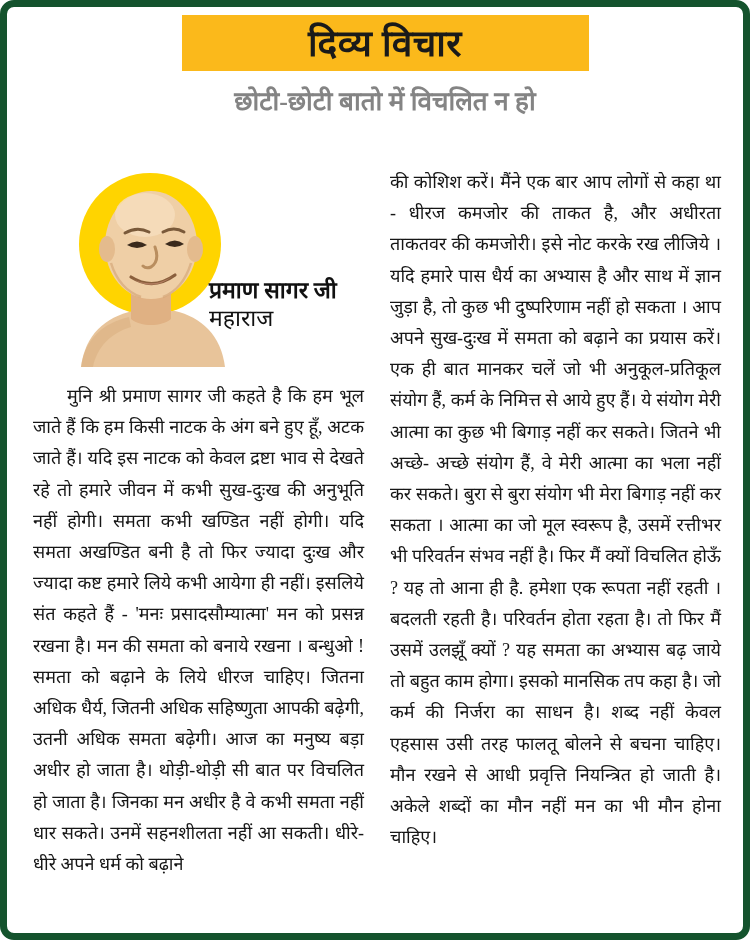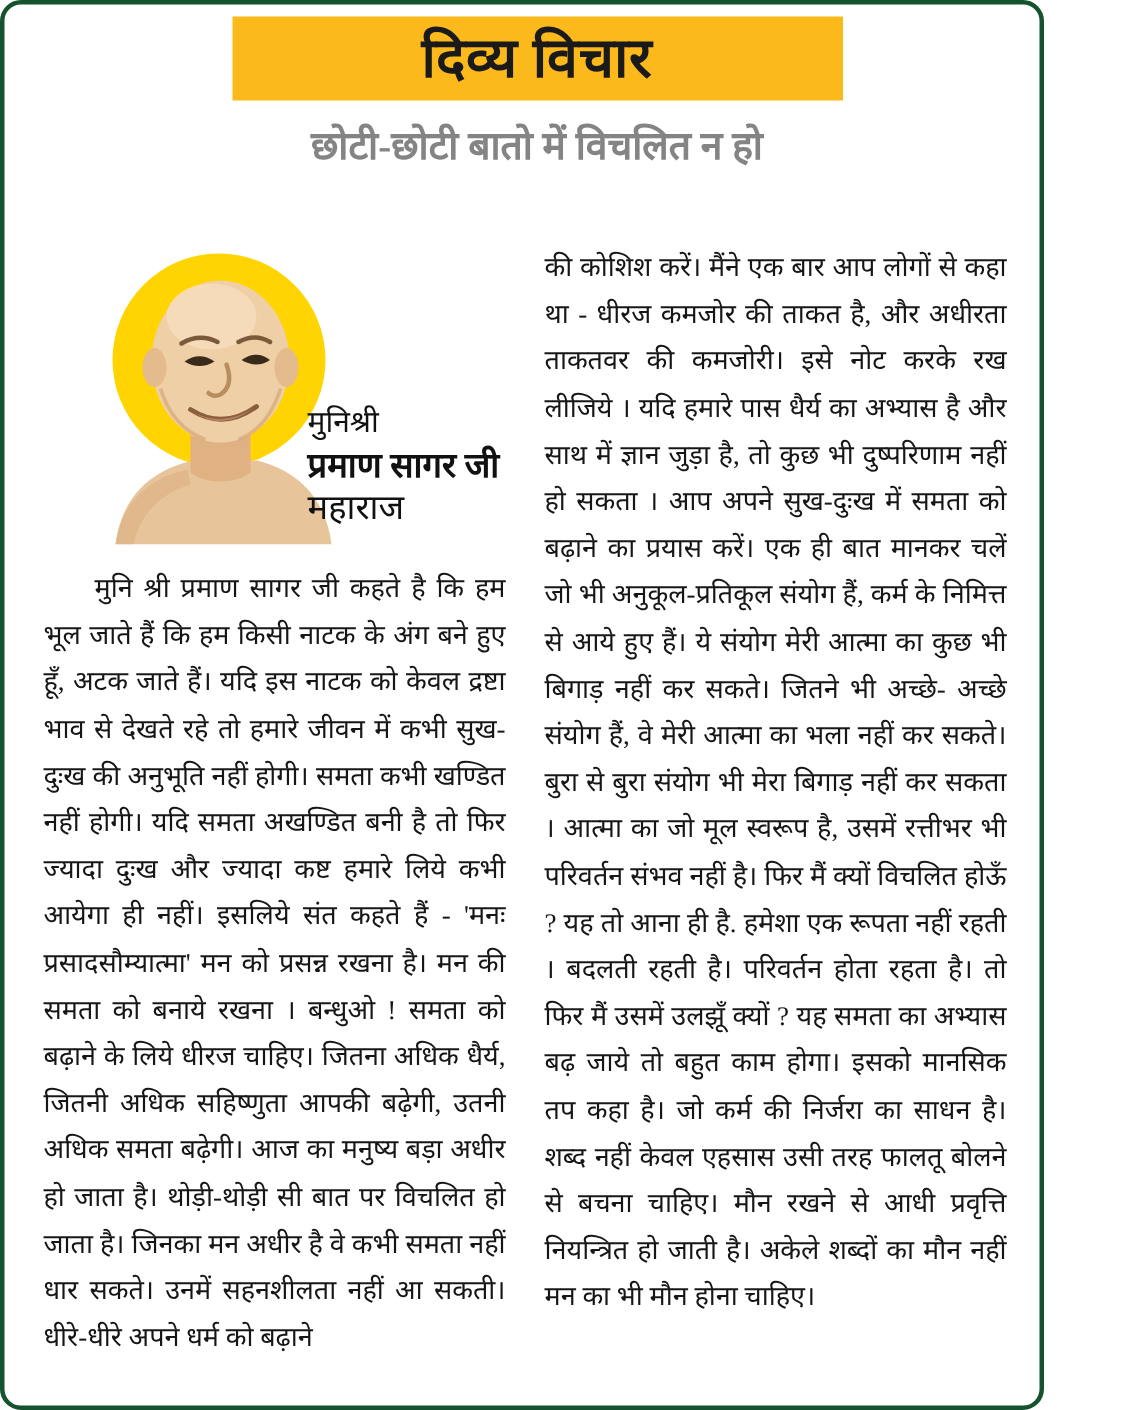--- a/index.html
+++ b/index.html
@@ -7,25 +7,25 @@
     margin: 0;
     padding: 0;
     background: #ffffff;
   }
   body {
     font-family: "Liberation Serif", "DejaVu Serif", serif;
   }
 
   .clipping {
     position: relative;
-    width: 696px;
+    width: 750px;
     height: 940px;
     box-sizing: border-box;
     background: #ffffff;
-    border: 3px solid #14532d;
+    border: 7px solid #14532d;
     border-radius: 14px;
     overflow: hidden;
     padding-left: 20px;
   }
 
   
   .banner-row {
     display: flex;
     justify-content: center;
     padding-top: 8px;
@@ -191,21 +191,20 @@
                 <path d="M62 112 q 20 10 40 -3 q -20 16 -40 3 Z" fill="#c98f74" opacity="0.65"></path>
 
                 <path d="M40 96 q 8 26 30 34" stroke="#d6a87a" stroke-width="2.5" fill="none" opacity="0.7"></path>
                 <path d="M120 96 q -8 26 -28 34" stroke="#d6a87a" stroke-width="2.5" fill="none" opacity="0.7"></path>
               </g>
             </svg>
           </div>
         </div>
 
         <div class="caption">
-          <span class="c1">मुनिश्री</span>
           <span class="c2">प्रमाण सागर जी</span>
           <span class="c3">महाराज</span>
         </div>
       </div>
 
       <p class="article indent">मुनि श्री प्रमाण सागर जी कहते है कि हम भूल जाते हैं कि हम किसी नाटक के अंग बने हुए हूँ, अटक जाते हैं। यदि इस नाटक को केवल द्रष्टा भाव से देखते रहे तो हमारे जीवन में कभी सुख-दुःख की अनुभूति नहीं होगी। समता कभी खण्डित नहीं होगी। यदि समता अखण्डित बनी है तो फिर ज्यादा दुःख और ज्यादा कष्ट हमारे लिये कभी आयेगा ही नहीं। इसलिये संत कहते हैं - 'मनः प्रसादसौम्यात्मा' मन को प्रसन्न रखना है। मन की समता को बनाये रखना । बन्धुओ ! समता को बढ़ाने के लिये धीरज चाहिए। जितना अधिक धैर्य, जितनी अधिक सहिष्णुता आपकी बढ़ेगी, उतनी अधिक समता बढ़ेगी। आज का मनुष्य बड़ा अधीर हो जाता है। थोड़ी-थोड़ी सी बात पर विचलित हो जाता है। जिनका मन अधीर है वे कभी समता नहीं धार सकते। उनमें सहनशीलता नहीं आ सकती। धीरे-धीरे अपने धर्म को बढ़ाने</p>
     </div>
 
     <div class="col col-right">
       <p class="article">की कोशिश करें। मैंने एक बार आप लोगों से कहा था - धीरज कमजोर की ताकत है, और अधीरता ताकतवर की कमजोरी। इसे नोट करके रख लीजिये । यदि हमारे पास धैर्य का अभ्यास है और साथ में ज्ञान जुड़ा है, तो कुछ भी दुष्परिणाम नहीं हो सकता । आप अपने सुख-दुःख में समता को बढ़ाने का प्रयास करें। एक ही बात मानकर चलें जो भी अनुकूल-प्रतिकूल संयोग हैं, कर्म के निमित्त से आये हुए हैं। ये संयोग मेरी आत्मा का कुछ भी बिगाड़ नहीं कर सकते। जितने भी अच्छे- अच्छे संयोग हैं, वे मेरी आत्मा का भला नहीं कर सकते। बुरा से बुरा संयोग भी मेरा बिगाड़ नहीं कर सकता । आत्मा का जो मूल स्वरूप है, उसमें रत्तीभर भी परिवर्तन संभव नहीं है। फिर मैं क्यों विचलित होऊँ ? यह तो आना ही है. हमेशा एक रूपता नहीं रहती । बदलती रहती है। परिवर्तन होता रहता है। तो फिर मैं उसमें उलझूँ क्यों ? यह समता का अभ्यास बढ़ जाये तो बहुत काम होगा। इसको मानसिक तप कहा है। जो कर्म की निर्जरा का साधन है। शब्द नहीं केवल एहसास उसी तरह फालतू बोलने से बचना चाहिए। मौन रखने से आधी प्रवृत्ति नियन्त्रित हो जाती है। अकेले शब्दों का मौन नहीं मन का भी मौन होना चाहिए।</p>

